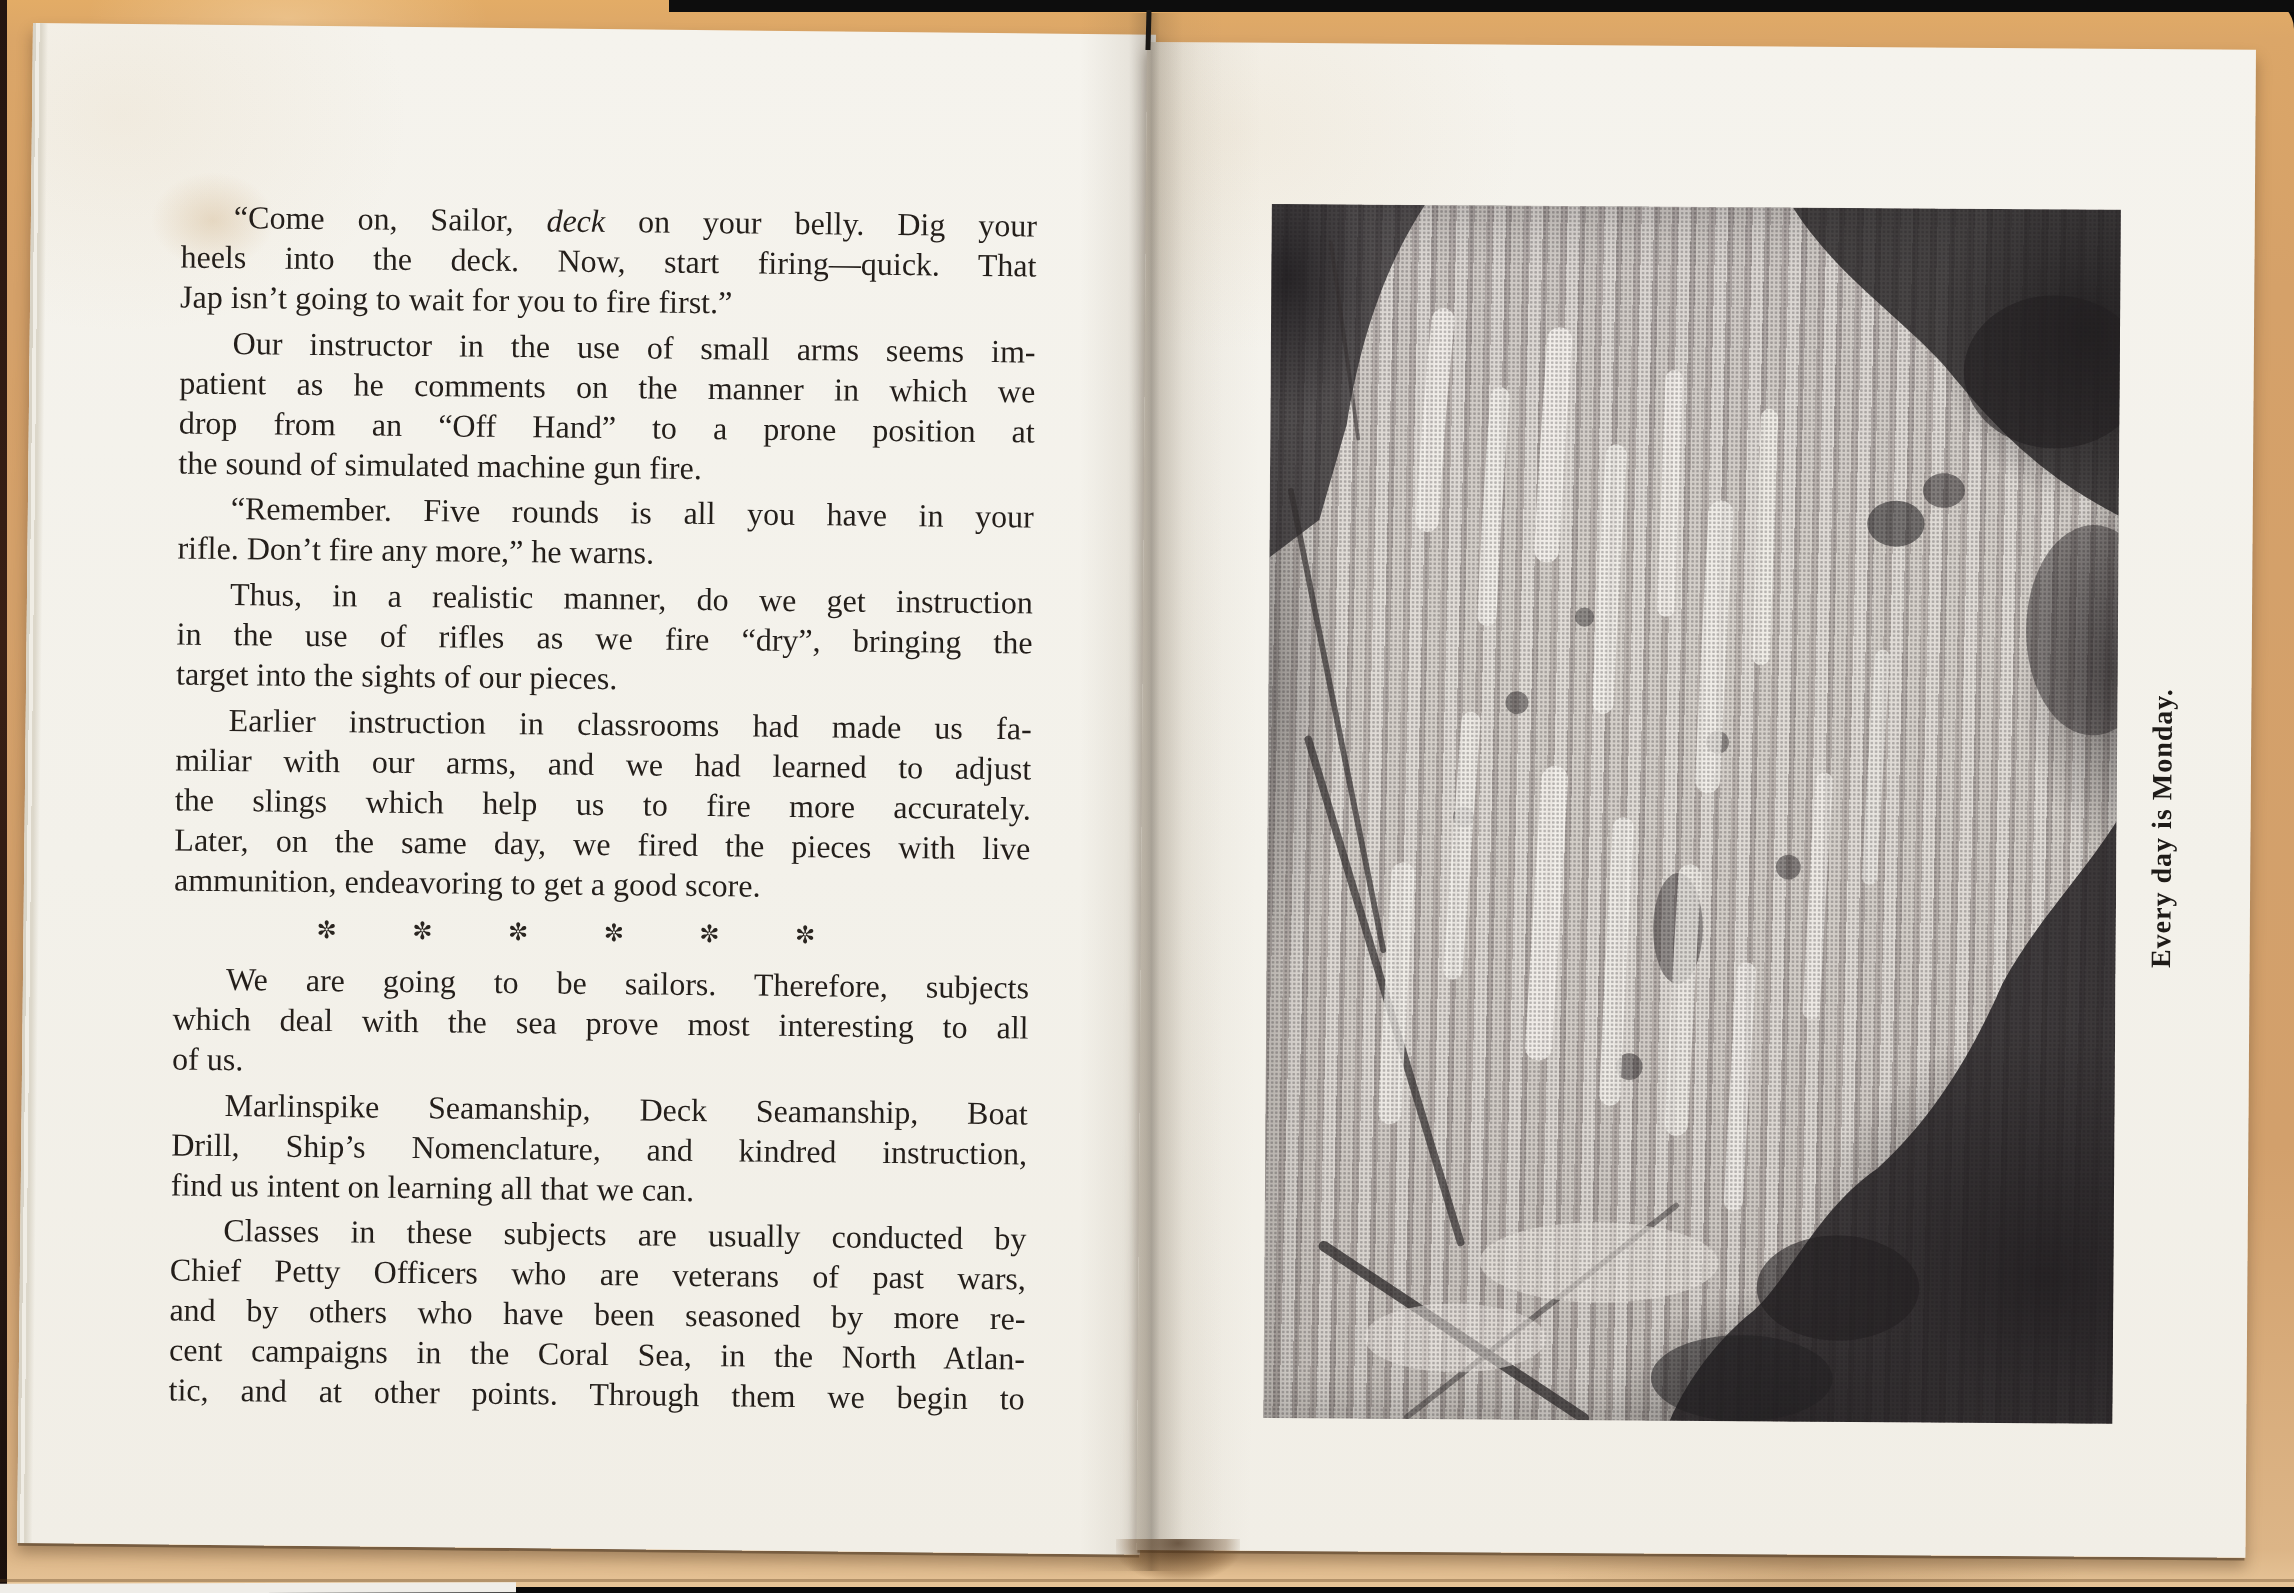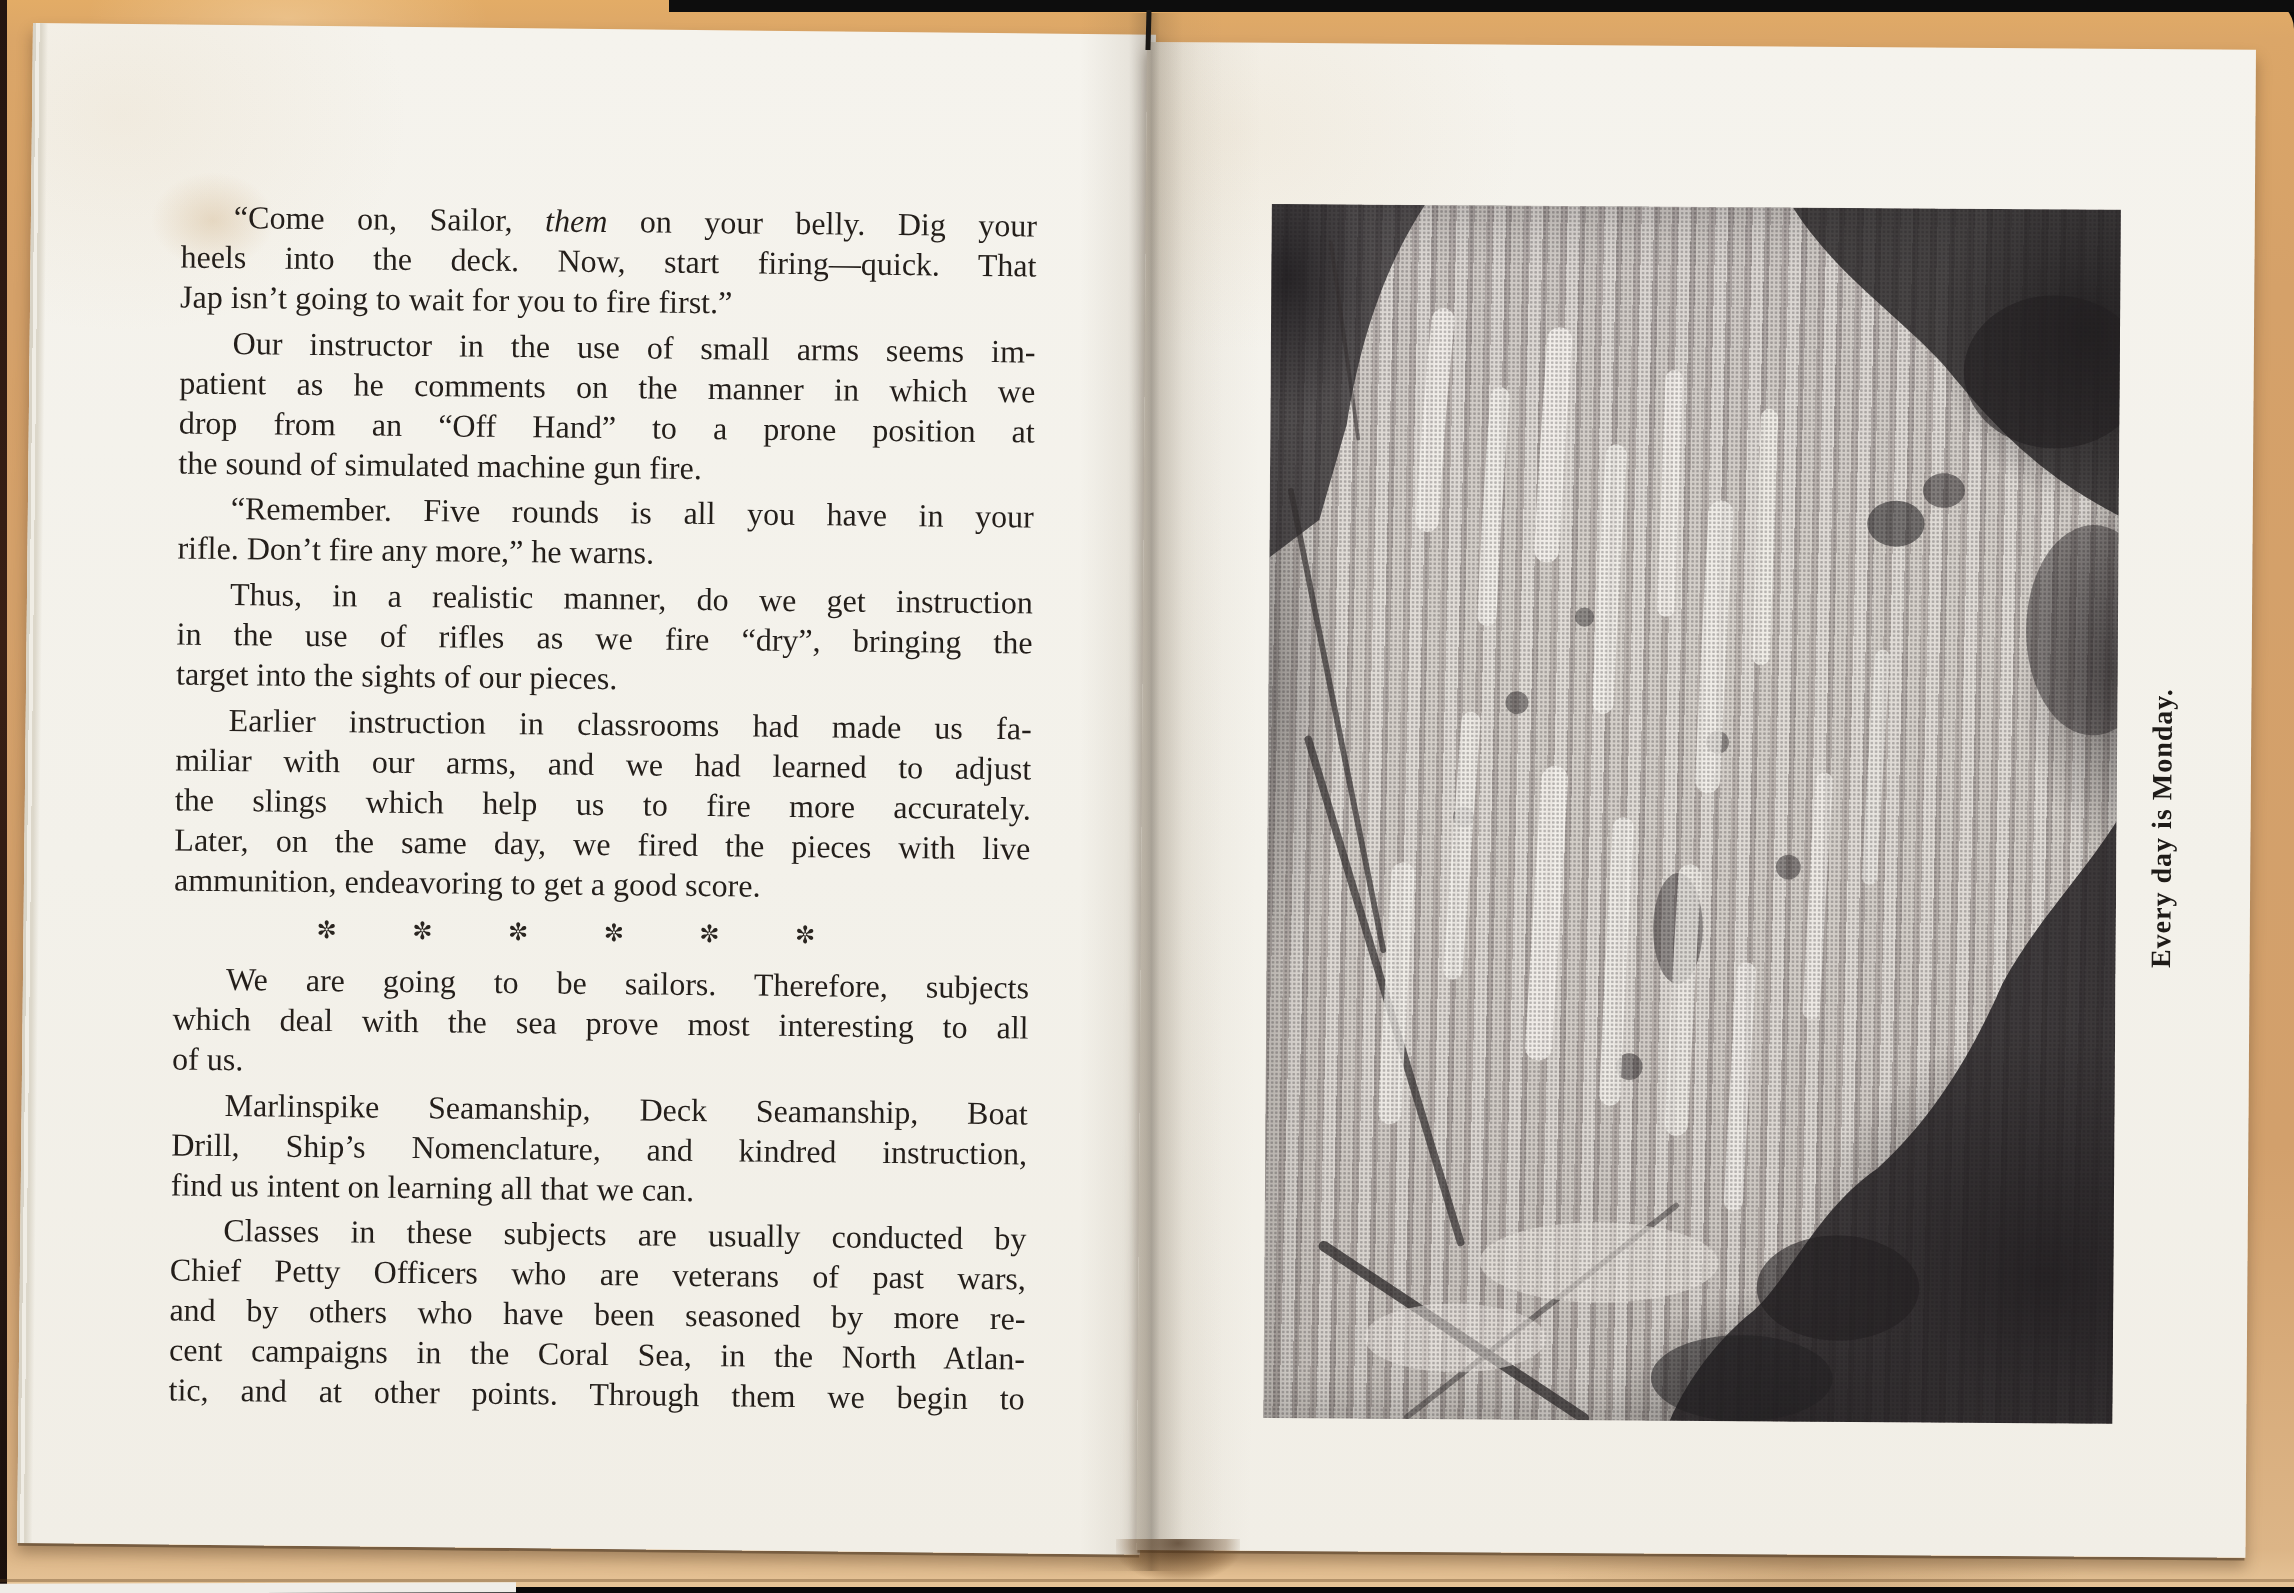--- a/index.html
+++ b/index.html
@@ -88,21 +88,21 @@
   <div class="cover-topshade"></div>
   <div class="cover-leftedge"></div>
   <div class="cover-bottom-sliver"></div>
   <div class="cover-seam"></div>
 
   <div class="page page-left">
     <div class="stain"></div>
     <div class="text-col">
 
       <div class="para">
-        <div class="ln ind"><span>“Come on, Sailor, </span><span class="em-word">them</span><span> on your belly.  Dig your</span></div>
+        <div class="ln ind"><span>“Come on, Sailor, </span><span class="em-word">deck</span><span> on your belly.  Dig your</span></div>
         <div class="ln">heels into the deck.  Now, start firing—quick.  That</div>
         <div class="ln end">Jap isn’t going to wait for you to fire first.”</div>
       </div>
 
       <div class="para">
         <div class="ln ind">Our instructor in the use of small arms seems im-</div>
         <div class="ln">patient as he comments on the manner in which we</div>
         <div class="ln">drop from an “Off Hand” to a prone position at</div>
         <div class="ln end">the sound of simulated machine gun fire.</div>
       </div>

